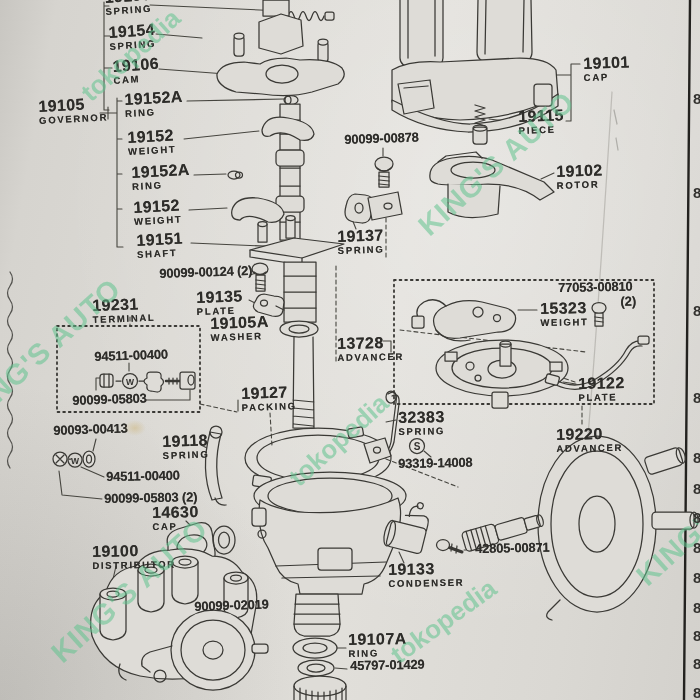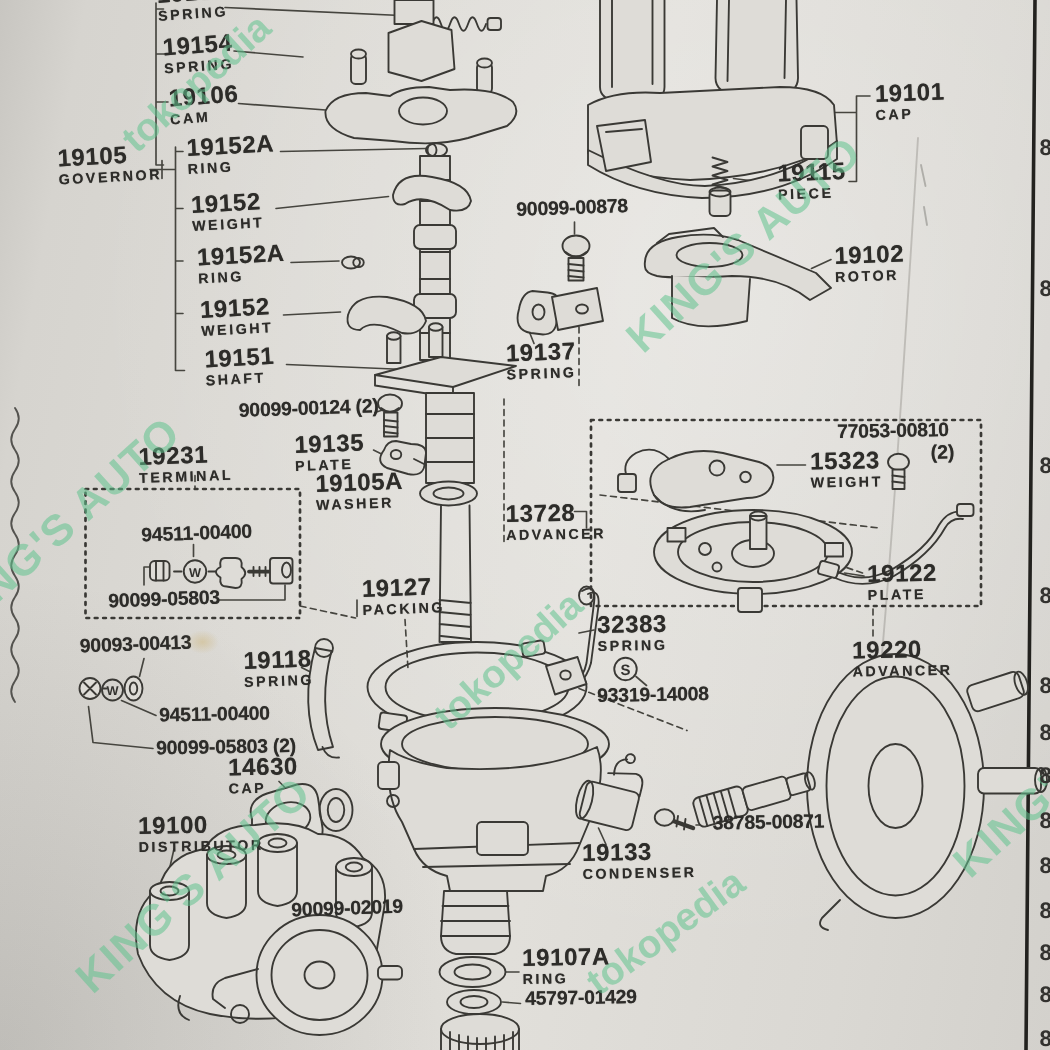--- a/index.html
+++ b/index.html
@@ -431,21 +431,21 @@
     <span class="num">19127</span>
     <span class="name">PACKING</span>
   </div>
   <div class="label" style="left:398px;top:410px;transform:rotate(-1deg)">
     <span class="num">32383</span>
     <span class="name">SPRING</span>
   </div>
   <div class="label pnum" style="left:398px;top:457px;transform:rotate(-1deg)">
     <span class="num">93319-14008</span>
   </div>
-  <div class="label" style="left:568px;top:427px;transform:rotate(-1deg)">
+  <div class="label" style="left:556px;top:427px;transform:rotate(-1deg)">
     <span class="num">19220</span>
     <span class="name">ADVANCER</span>
   </div>
   <div class="label pnum" style="left:53px;top:424px;transform:rotate(-2deg)">
     <span class="num">90093-00413</span>
   </div>
   <div class="label" style="left:162px;top:434px;transform:rotate(-2deg)">
     <span class="num">19118</span>
     <span class="name">SPRING</span>
   </div>
@@ -457,21 +457,21 @@
   </div>
   <div class="label" style="left:152px;top:505px;transform:rotate(-1deg)">
     <span class="num">14630</span>
     <span class="name">CAP</span>
   </div>
   <div class="label" style="left:92px;top:544px;transform:rotate(-1deg)">
     <span class="num" bind="">19100</span>
     <span class="name">DISTRIBUTOR</span>
   </div>
   <div class="label pnum" style="left:475px;top:542px;transform:rotate(-1deg)">
-    <span class="num">38785-00871</span>
+    <span class="num">42805-00871</span>
   </div>
   <div class="label" style="left:388px;top:562px;transform:rotate(-1deg)">
     <span class="num">19133</span>
     <span class="name">CONDENSER</span>
   </div>
   <div class="label pnum" style="left:194px;top:600px;transform:rotate(-2deg)">
     <span class="num">90099-02019</span>
   </div>
   <div class="label" style="left:348px;top:632px;transform:rotate(-1deg)">
     <span class="num">19107A</span>

